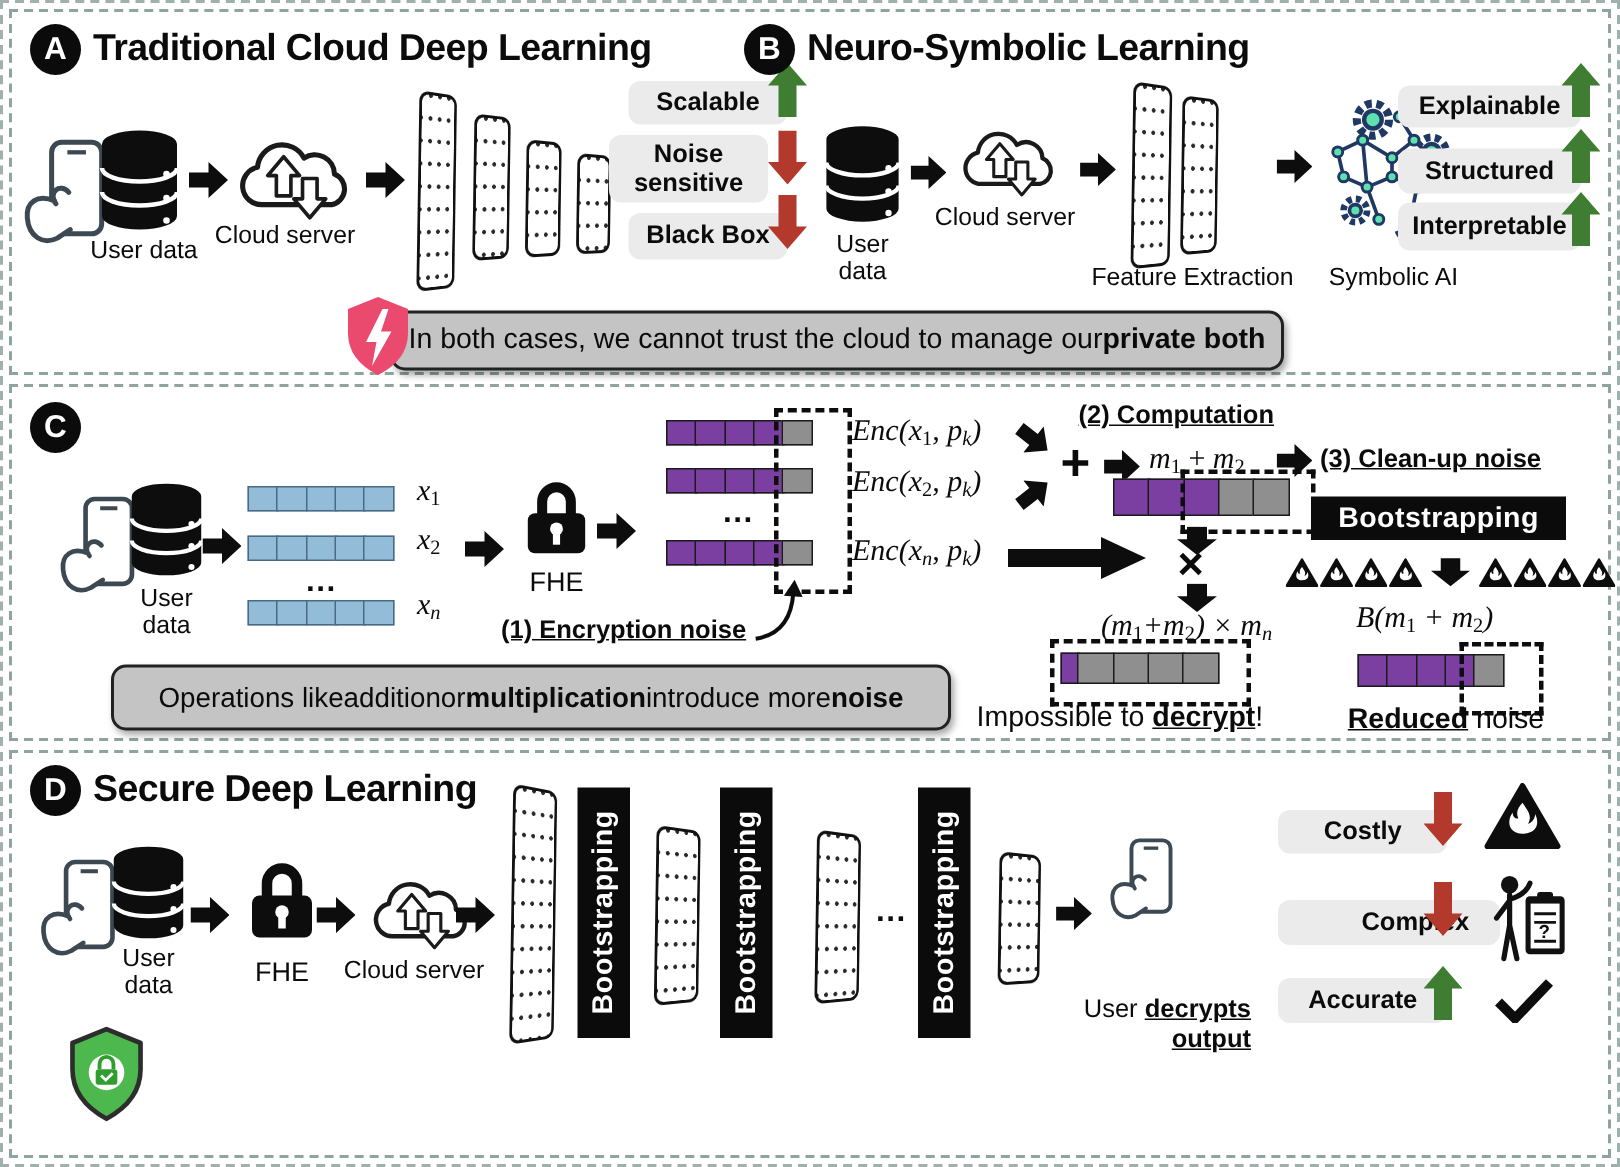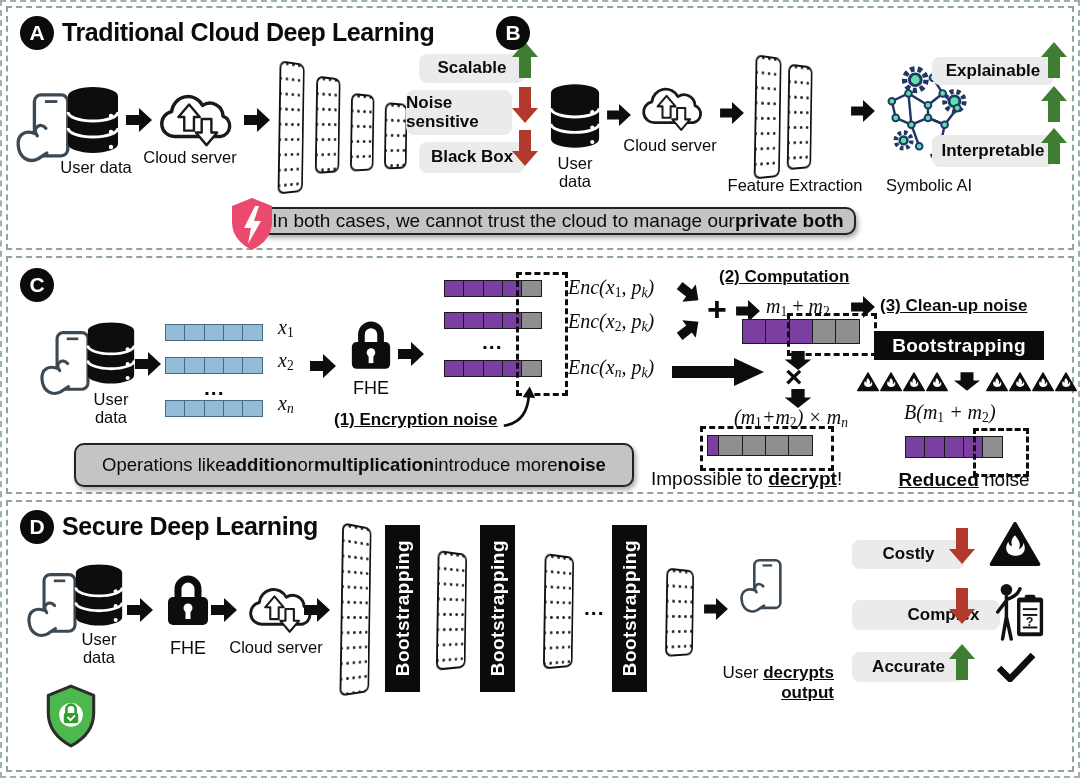--- a/index.html
+++ b/index.html
@@ -6,21 +6,21 @@
   .stage{position:relative;width:1080px;height:778px;background:#fff;overflow:hidden;
          font-family:"Liberation Sans",sans-serif;color:#0b0b0b;
          outline:2px dashed #9fb0ad;outline-offset:-2px;}
   .panel{position:absolute;background:#fff;border:2px dashed #8fa3a0;box-sizing:border-box;}
   .abs{position:absolute;}
   .badge{width:34px;height:34px;border-radius:50%;background:#0b0b0b;color:#fff;
          font-weight:800;font-size:21px;display:flex;align-items:center;justify-content:center;}
   .ptitle{font-weight:800;font-size:25px;letter-spacing:-0.4px;white-space:nowrap;}
   .lbl{font-size:16.5px;line-height:1.12;text-align:center;}
   .pill{background:var(--pillBg);border-radius:8px;font-weight:700;font-size:17px;
-        display:flex;align-items:center;justify-content:center;text-align:left;line-height:1.1;}
+        display:flex;align-items:center;justify-content:center;text-align:center;line-height:1.1;}
   .banner{background:var(--bannerBg);border:2px solid #222;border-radius:10px;
           box-shadow:2px 3px 5px rgba(0,0,0,.35);display:flex;align-items:center;
           justify-content:center;text-align:center;font-size:19px;line-height:1.25;padding:2px 10px;box-sizing:border-box;}
   .step{font-weight:800;font-size:17px;text-decoration:underline;white-space:nowrap;}
   .math{font-family:"Liberation Serif",serif;font-size:20px;white-space:nowrap;}
   .math .sub{font-size:.68em;vertical-align:-0.25em;}
   .vec{display:flex;}
   .cell{box-sizing:border-box;border:1.7px solid #1a1a1a;width:21px;height:17px;margin-right:-1.7px;}
   .cell.b{background:var(--cellBlue);border-color:#4a6a84;}
   .cell.p{background:var(--purple);}
@@ -202,20 +202,21 @@
           <use href="#s-var"></use>
         </svg>
       </div>
     <div class="abs c-red rot" style="left:504px;top:122px;width:26px;height:36px;">
         <svg class="ic">
           <use href="#s-var"></use>
         </svg>
       </div>
 
     <div class="abs badge" style="left:488px;top:8px;">B</div>
+    <div class="abs ptitle" style="left:530px;top:10px;">Neuro-Symbolic Learning</div>
 
     <div class="abs" style="left:541px;top:74px;width:52px;height:68px;">
         <svg class="ic">
           <use href="#s-db"></use>
         </svg>
       </div>
     <div class="abs lbl" style="left:532px;top:146px;width:70px;">User data</div>
     <div class="abs" style="left:599px;top:96px;width:24px;height:22px;">
         <svg class="ic">
           <use href="#s-ar"></use>
@@ -243,38 +244,39 @@
         </svg>
       </div>
     <div class="abs" style="left:876px;top:55px;width:88px;height:100px;">
         <svg class="ic">
           <use href="#s-sai"></use>
         </svg>
       </div>
     <div class="abs lbl" style="left:876px;top:168px;width:90px;">Symbolic AI</div>
 
     <div class="abs pill" style="left:924px;top:49px;width:122px;height:28px;">Explainable</div>
+    <div class="abs pill" style="left:924px;top:91px;width:122px;height:30px;">Structured</div>
     <div class="abs pill" style="left:924px;top:127px;width:122px;height:32px;">Interpretable</div>
     <div class="abs c-green" style="left:1033px;top:34px;width:26px;height:36px;">
         <svg class="ic">
           <use href="#s-var"></use>
         </svg>
       </div>
     <div class="abs c-green" style="left:1033px;top:78px;width:26px;height:36px;">
         <svg class="ic">
           <use href="#s-var"></use>
         </svg>
       </div>
     <div class="abs c-green" style="left:1033px;top:120px;width:26px;height:36px;">
         <svg class="ic">
           <use href="#s-var"></use>
         </svg>
       </div>
 
-    <div class="abs banner" style="left:252px;top:199px;width:596px;height:28px;">
+    <div class="abs banner" style="left:252px;top:199px;width:596px;height:40px;">
         <span>In both cases, we cannot trust the cloud to manage our </span>
         <span style="font-weight: 800;">private both</span>
       </div>
     <div class="abs" style="left:220px;top:188px;width:48px;height:58px;color:var(--pink);">
         <svg class="ic">
           <use href="#s-sbolt"></use>
         </svg>
       </div>
   </section>
 
@@ -487,21 +489,21 @@
         <div class="cell p"></div>
         <div class="cell p"></div>
         <div class="cell p"></div>
         <div class="cell g"></div>
       </div>
     <div class="dash" style="left:965px;top:170px;width:50px;height:43px;"></div>
     <div class="abs" style="left:876px;top:211px;width:160px;font-size:19px;text-align:center;"><span style="font-weight: 800; text-decoration: underline;">Reduced</span><span> noise</span></div>
 
     <div class="abs banner" style="left:66px;top:185px;width:560px;height:44px;font-size:18.5px;">
         <span>Operations like </span>
-        <span style="font-weight: 700;">addition</span>
+        <span style="font-weight: 400;">addition</span>
         <span> or </span>
         <span style="font-weight: 800;">multiplication</span>
         <span> introduce more </span>
         <span style="font-weight: 800;">noise</span>
       </div>
   </section>
 
   <section class="panel" style="left:6px;top:500px;width:1068px;height:272px;">
     <div class="abs badge" style="left:12px;top:8px;">D</div>
     <div class="abs ptitle" style="left:54px;top:10px;">Secure Deep Learning</div>

